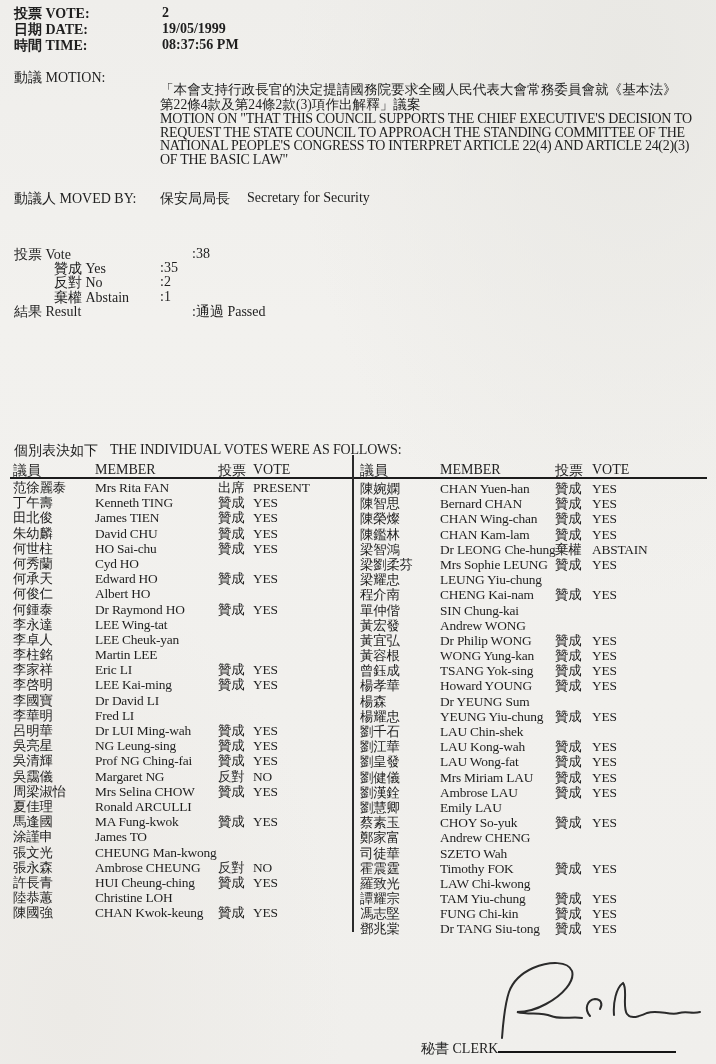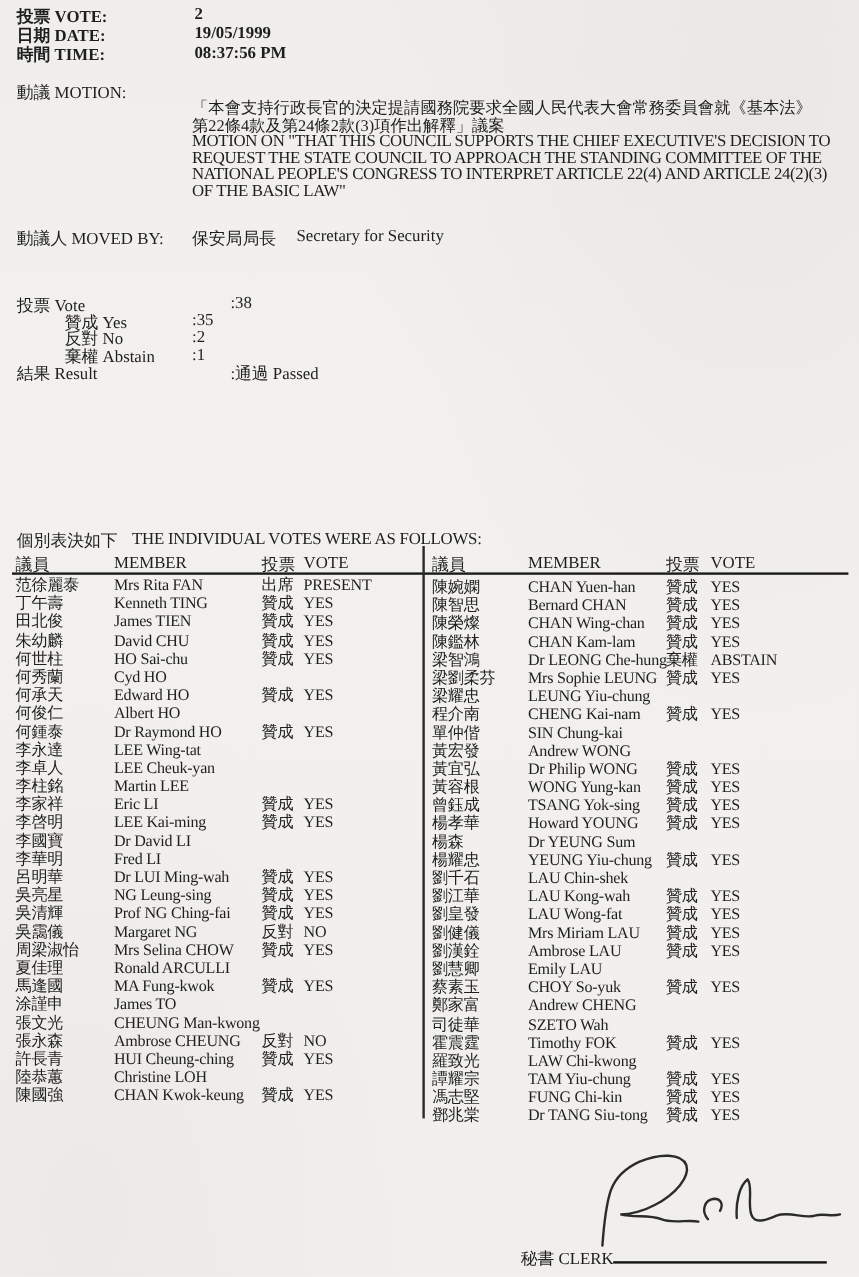--- a/index.html
+++ b/index.html
@@ -53,21 +53,21 @@
   #header-rule { left:10px; top:477px; width:697px; height:2px; background:#1c1c1c; }
   #col-divider { left:352px; top:455px; width:2px; height:477px; background:#2a2a2a; }
   #left-rows  { left:13px;  top:480px; width:339px; }
   #right-rows { left:360px; top:456px; width:348px;margin-top:25px; }
   .member-row { height:15.2px; font-size:13.4px; line-height:15.2px; }
   .member-row .cell { white-space:nowrap; letter-spacing:-0.2px; }
   .vt-header .cell { white-space:nowrap; }
 
   
   #signature-svg { left:478px; top:952px; }
-  #clerk-line { left:434px; top:1040px; font-size:14px; white-space:nowrap; }
+  #clerk-line { left:421px; top:1040px; font-size:14px; white-space:nowrap; }
   #clerk-underline { display:inline-block; width:178px; height:13px;
     border-bottom:2px solid #151515; vertical-align:baseline; }
 </style>
 </head>
 <body>
 
 <div id="header-fields" class="abs">
   <div class="field-row">
     <span>投票 VOTE:</span>
     <span class="field-value">2</span>

